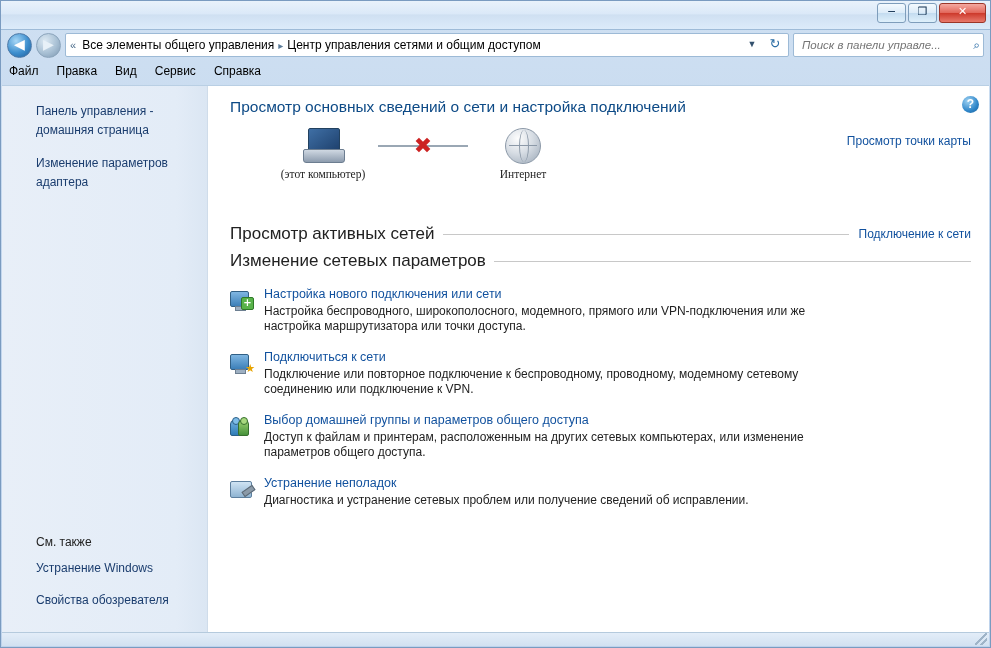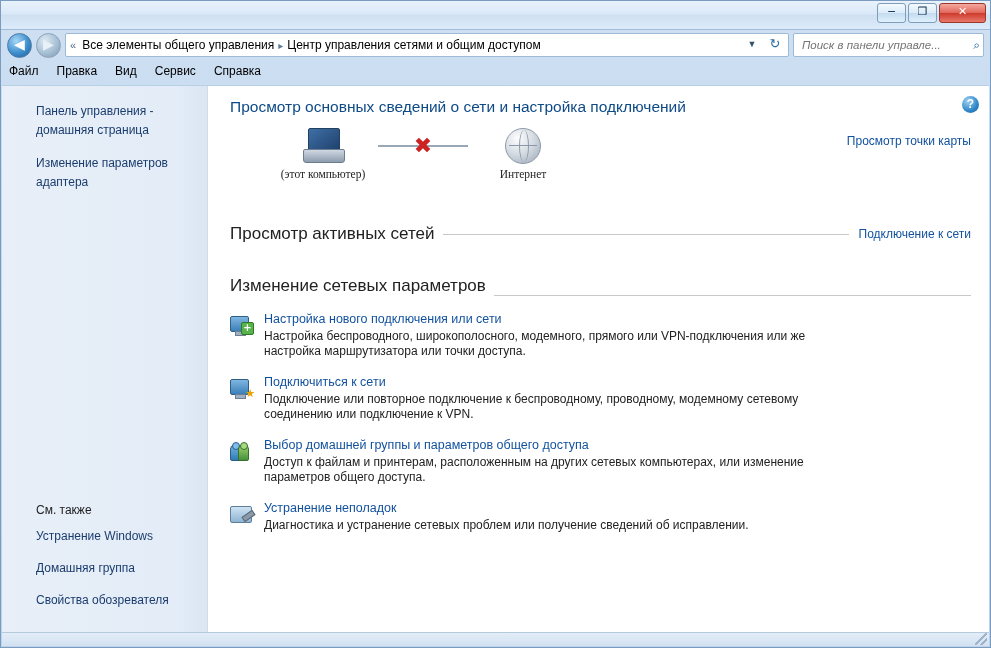--- a/index.html
+++ b/index.html
@@ -509,21 +509,20 @@
 
   <div class="content">
 
     <div class="sidebar">
       <div class="side-link">Панель управления - домашняя страница</div>
       <div class="side-link">Изменение параметров адаптера</div>
 
       <div class="side-also">
         <div class="side-also-title">См. также</div>
         <div class="side-link">Устранение Windows</div>
-        <div class="side-link">Домашняя группа</div>
         <div class="side-link">Свойства обозревателя</div>
       </div>
     </div>
 
     <div class="main">
       <div class="help-ico">?</div>
       <h1 class="main-title">Просмотр основных сведений о сети и настройка подключений</h1>
 
       <div class="maparea">
         <div class="fullmap-link">Просмотр точки карты</div>
@@ -545,21 +544,21 @@
           </div>
         </div>
       </div>
 
       <div class="section-head">
         <div class="txt">Просмотр активных сетей</div>
         <div class="rule"></div>
         <div class="right-link">Подключение к сети</div>
       </div>
 
-      <div class="section-head" style="margin-top:32px;align-items:flex-end;">
+      <div class="section-head" style="margin-top:7px;">
         <div class="txt">Изменение сетевых параметров</div>
         <div class="rule"></div>
       </div>
 
       <div class="task">
         <div class="task-ico">
           <div class="icon-box">
             <div class="ic-mon"></div>
             <div class="ic-plus">+</div>
           </div>

